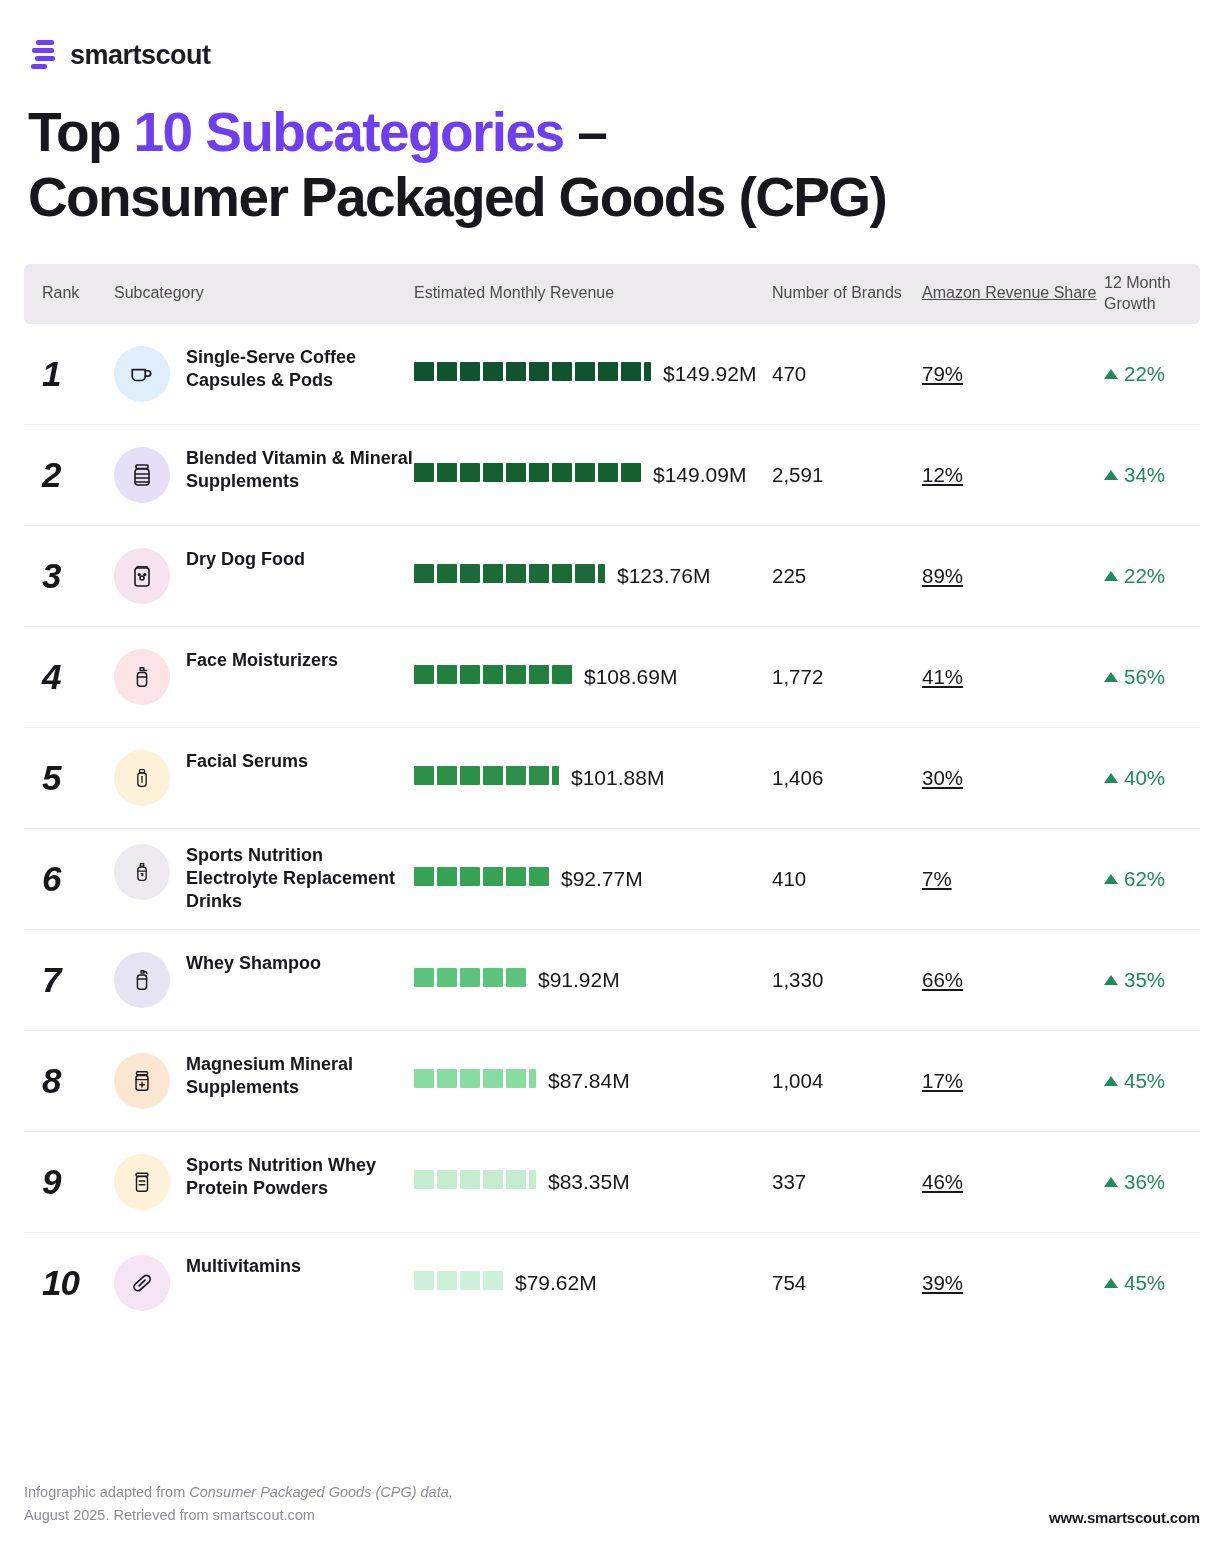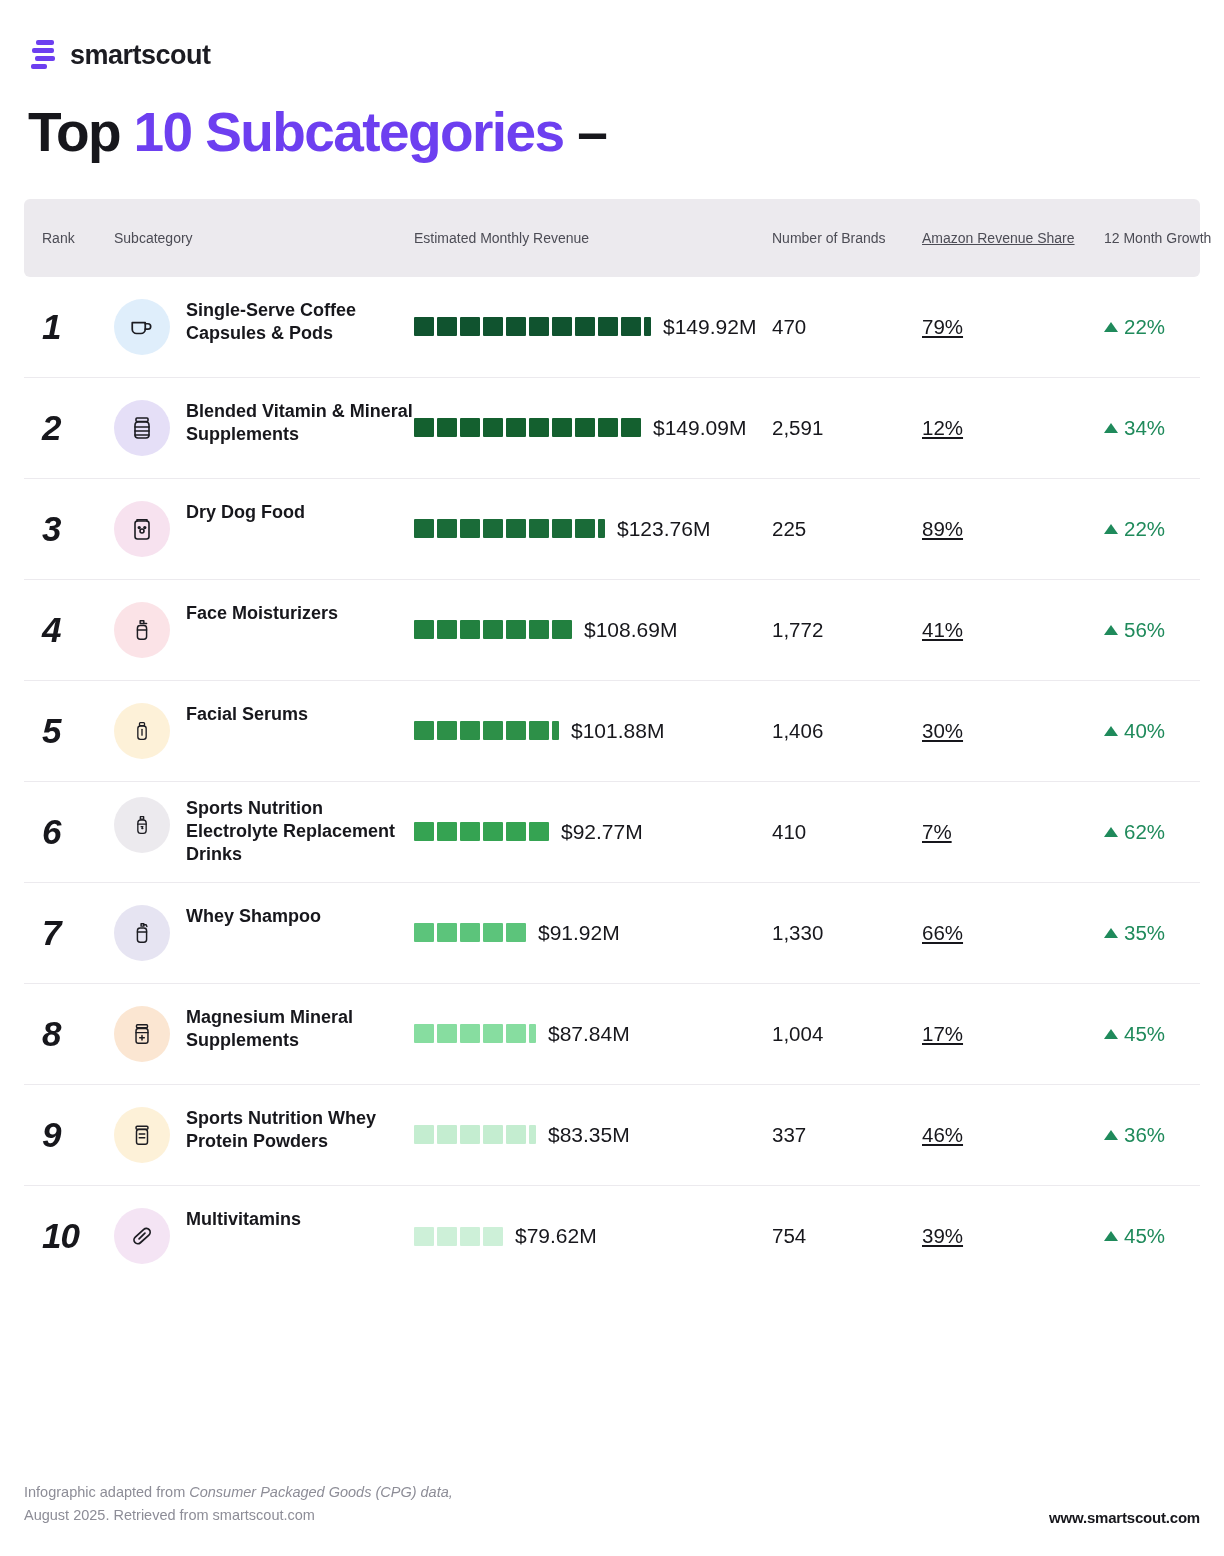--- a/index.html
+++ b/index.html
@@ -44,24 +44,24 @@
     color: #17171c;
   }
   .title .accent { color: #6d3ff0; }
 
   
   .table { margin-top: 34px; }
   .thead {
     display: flex; align-items: center;
     background: #eceaee;
     border-radius: 6px;
-    height: 78px;
+    height: 60px;
     padding: 0 14px 0 18px;
     color: #4c4c55;
-    font-size: 14px;
+    font-size: 16px;
     line-height: 1.3;
   }
   .col-rank  { width: 72px; flex: none; }
   .col-sub   { width: 300px; flex: none; }
   .col-rev   { width: 358px; flex: none; }
   .col-brands{ width: 150px; flex: none; }
   .col-share { width: 182px; flex: none; text-decoration: underline; }
   .col-growth{ width: 110px; flex: none; text-align: left; }
 
   .row {
@@ -80,21 +80,21 @@
   .subcell { display: flex; gap: 16px; }
   .icon-badge {
     width: 56px; height: 56px; border-radius: 50%;
     flex: none; display: flex; align-items: center; justify-content: center;
   }
   .icon-badge svg { display: block; }
   .sub-label {
     font-size: 18px; font-weight: bold; line-height: 1.28; color: #17171c;
   }
 
-  .revcell { display: flex; align-items: center; gap: 12px; }
+  .revcell { display: flex; align-items: flex-start; gap: 12px; }
   .blocks { display: flex; gap: 3px; align-items: center; }
   .blocks span {
     display: block; width: 20px; height: 19px; border-radius: 1px;
   }
   .blocks span.partial { width: 7px; }
   .rev-val { font-size: 21px; color: #17171c; }
 
   .plaincell { font-size: 20.5px; color: #17171c; }
 
   .growth {
@@ -130,20 +130,21 @@
       <i></i>
         <i></i>
         <i></i>
         <i></i>
     </span>
     <span class="brand-name">smartscout</span>
   </div>
 
   <h1 class="title">
     <span>Top </span><span class="accent">10 Subcategories</span><span> –</span><br>
+    <span>Consumer Packaged Goods (CPG)</span>
   </h1>
 
   <div class="table">
     <div class="thead">
       <div class="col-rank">Rank</div>
       <div class="col-sub">Subcategory</div>
       <div class="col-rev">Estimated Monthly Revenue</div>
       <div class="col-brands">Number of Brands</div>
       <div class="col-share">Amazon Revenue Share</div>
       <div class="col-growth">12 Month Growth</div>

